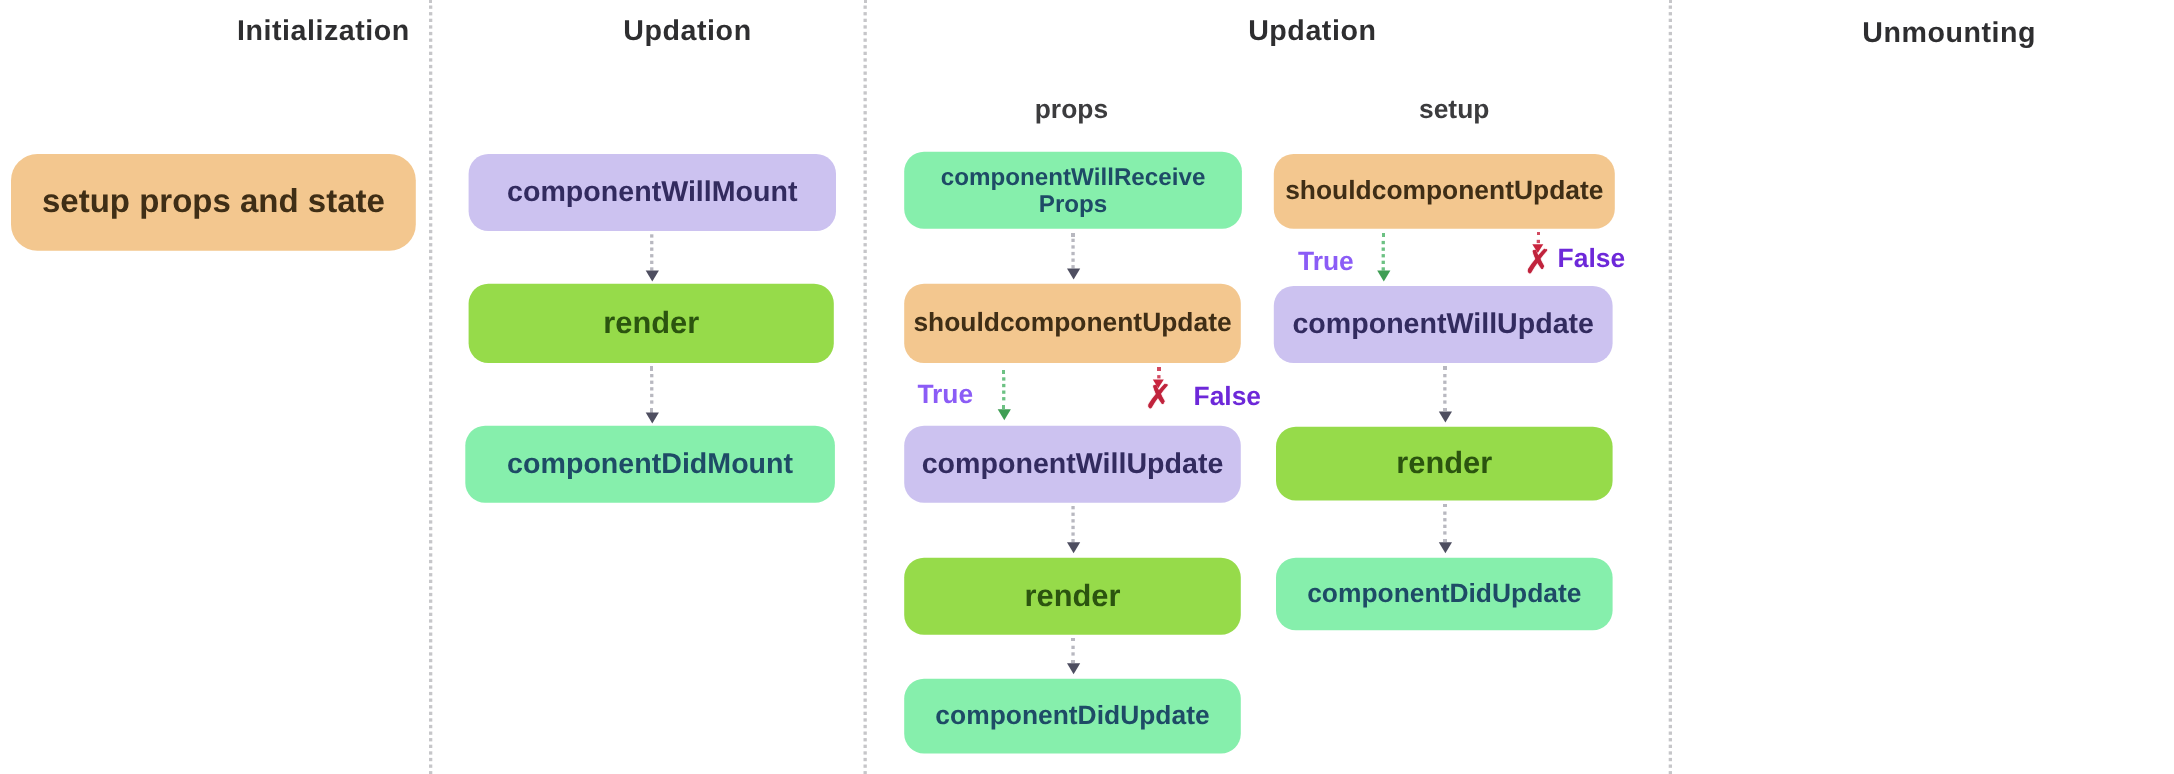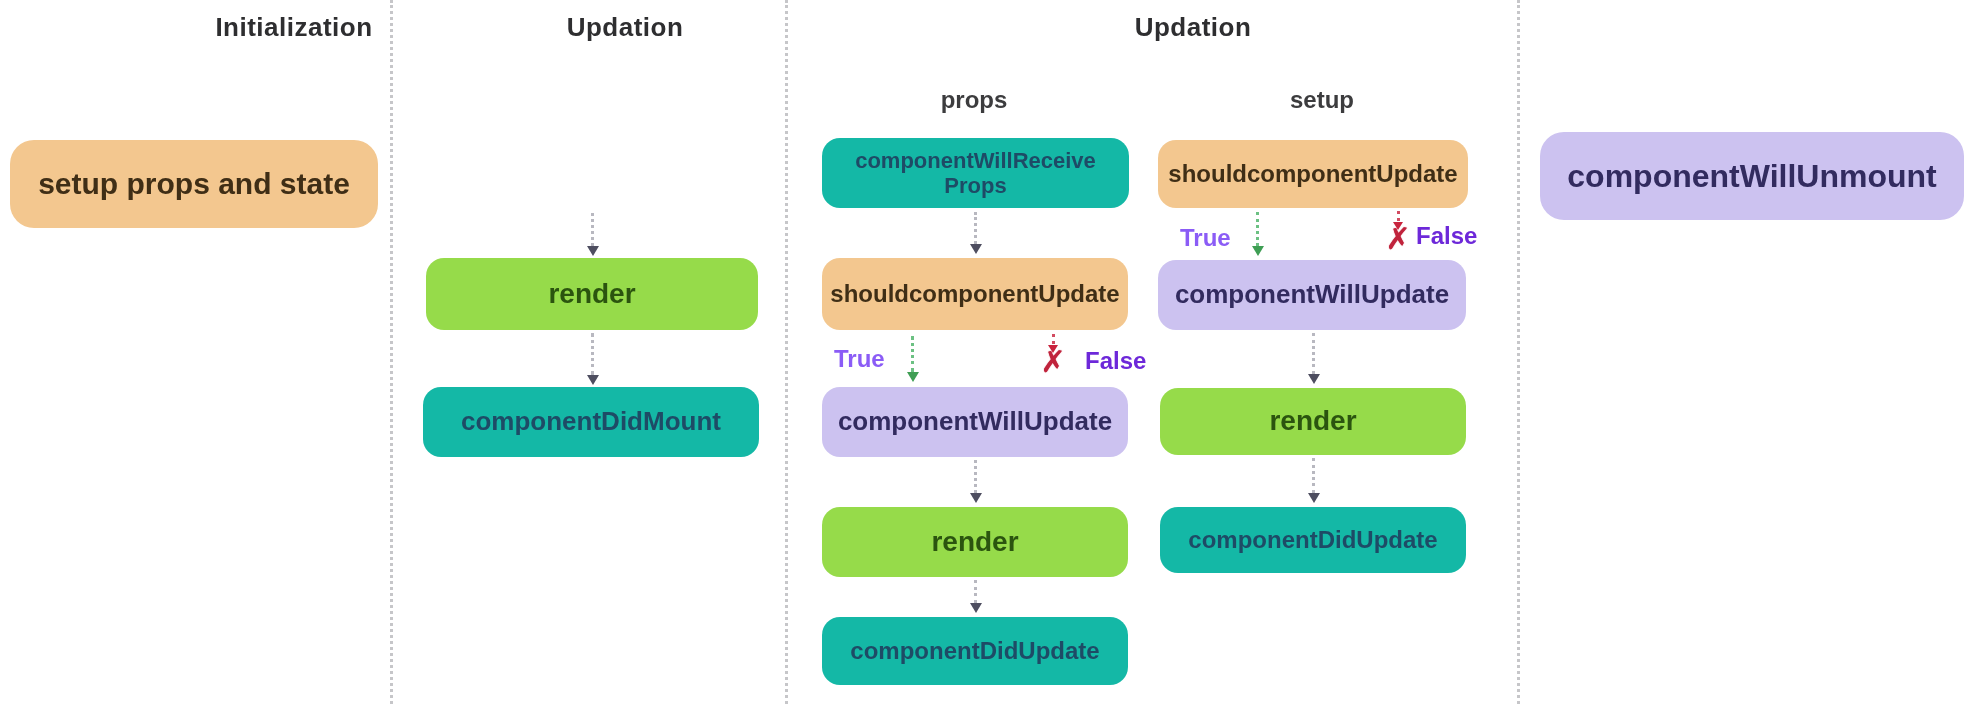--- a/index.html
+++ b/index.html
@@ -26,21 +26,21 @@
   }
   .box{
     position:absolute;display:flex;align-items:center;justify-content:center;
     border-radius:18px;font-weight:600;text-align:center;line-height:1.15;
     box-sizing:border-box;padding:4px 24px;
   }
   .box.big{border-radius:24px;}
   .orange{background:#f3c78f;color:#3f2e16;}
   .purple{background:#ccc2f0;color:#322b5f;}
   .green{background:#96db4a;color:#2b540f;}
-  .blue{background:#14b8a6;color:#1e4b66;}
+  .blue{background:#86efac;color:#1e4b66;}
   .wrap-any{word-break:break-all;}
   .arrow{
     position:absolute;width:0;
     border-left:3px dotted #b8b8c0;
   }
   .arrow .head{
     position:absolute;bottom:-10px;left:-7.5px;width:0;height:0;
     border-left:6px solid transparent;border-right:6px solid transparent;
     border-top:10px solid #4e4e60;
   }
@@ -74,20 +74,21 @@
 
   <div class="divider" style="left:390px;"></div>
   <div class="divider" style="left:785px;"></div>
   <div class="divider" style="left:1517px;"></div>
 
   <div class="col-title" style="left:258px;top:12px;">Initialization</div>
   <div class="box big orange" style="left:10px;top:140px;width:368px;height:88px;font-size:30px;">setup props and state</div>
 
   <div class="col-title" style="left:589px;top:12px;">Updation</div>
 
+  <div class="box purple" style="left:426px;top:140px;width:334px;height:70px;font-size:26px;">componentWillMount</div>
 
   <div class="arrow" style="left:591px;top:213px;height:33px;">
     <i class="head"></i>
   </div>
 
   <div class="box green" style="left:426px;top:258px;width:332px;height:72px;font-size:28px;">render</div>
 
   <div class="arrow" style="left:591px;top:333px;height:42px;">
     <i class="head"></i>
   </div>
@@ -157,16 +158,16 @@
   </div>
 
   <div class="box green" style="left:1160px;top:388px;width:306px;height:67px;font-size:28px;">render</div>
 
   <div class="arrow" style="left:1312px;top:458px;height:35px;">
     <i class="head"></i>
   </div>
 
   <div class="box blue" style="left:1160px;top:507px;width:306px;height:66px;font-size:24px;">componentDidUpdate</div>
 
+  <div class="col-title" style="left:1736px;top:14px;">Unmounting</div>
 
-  <div class="box big purple" style="left:1540px;top:132px;width:424px;height:88px;font-size:32px;">componentWillUnmount</div>
 
 </div>
 
 </body></html>

